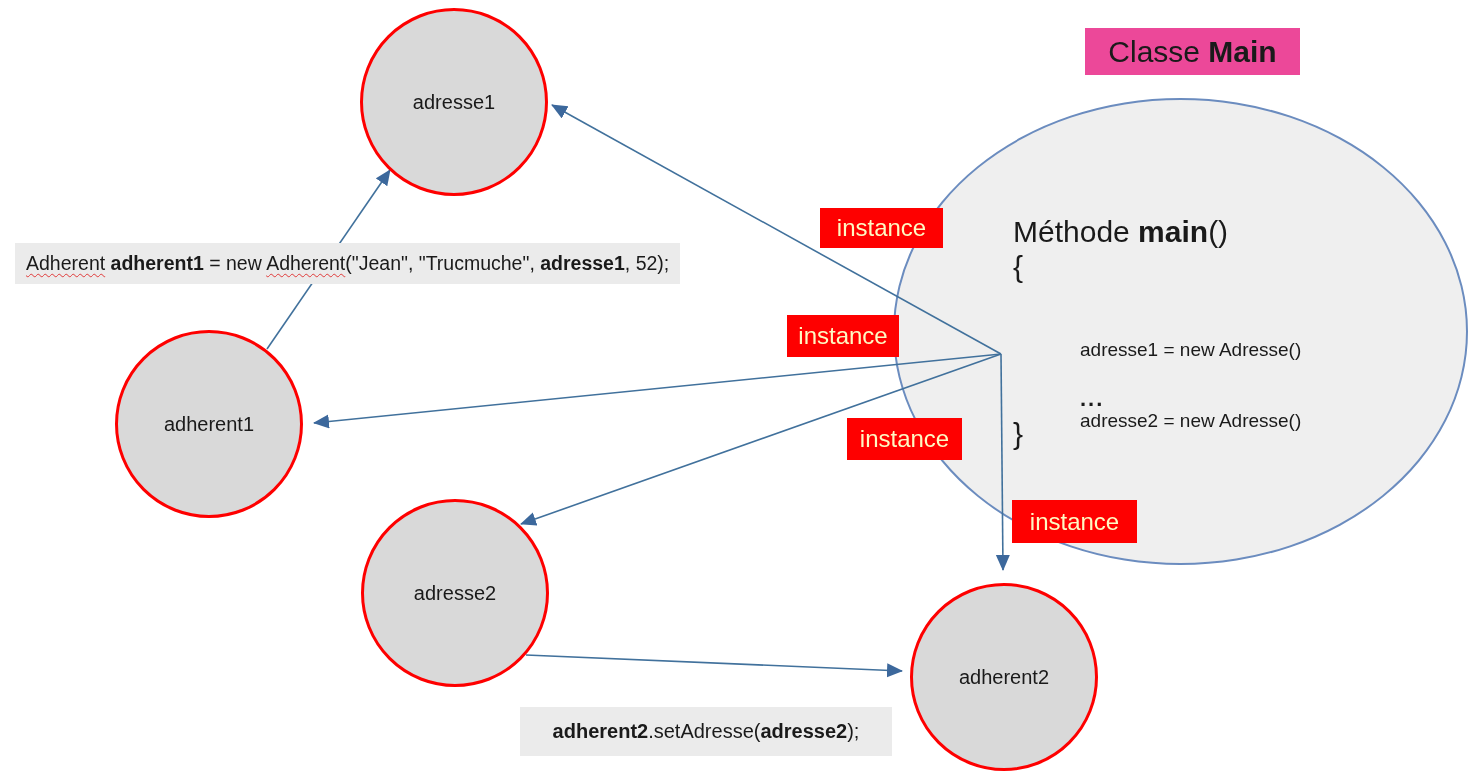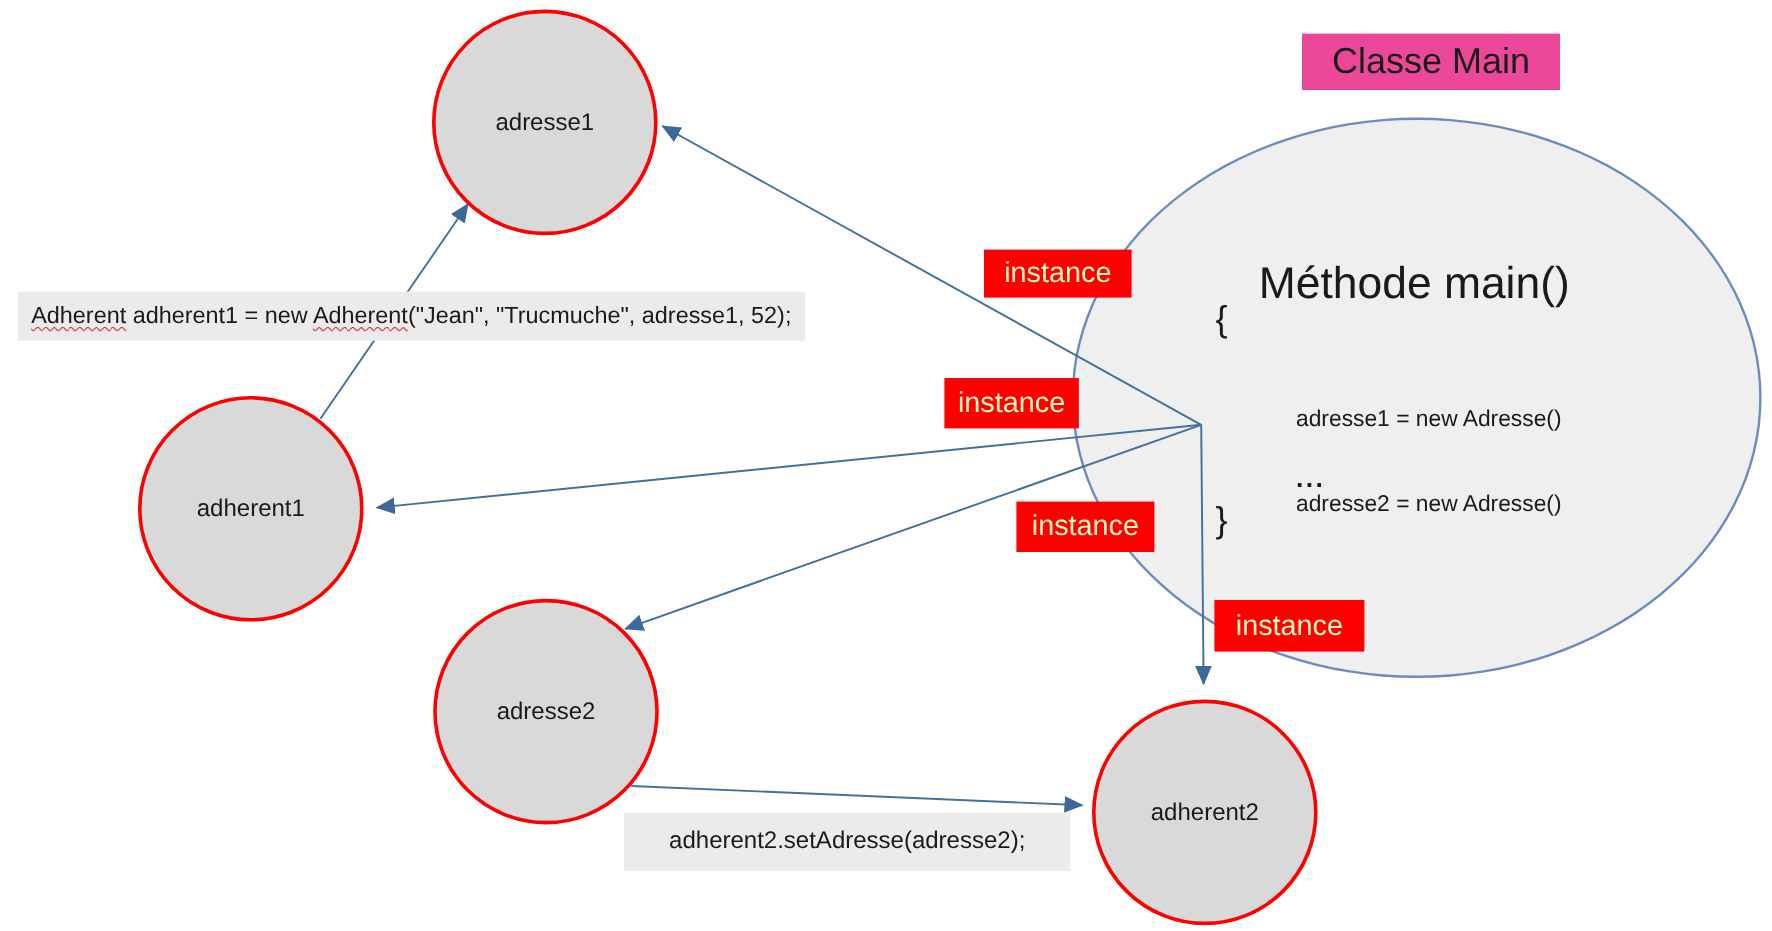--- a/index.html
+++ b/index.html
@@ -25,40 +25,40 @@
   .node-adresse2  { left:361px; top:499px; }
   .node-adherent2 { left:910px; top:583px; }
   
   .arrows { position:absolute; left:0; top:0; width:1477px; height:776px; pointer-events:none; }
   
   .title-box {
     position:absolute; left:1085px; top:28px; min-width:215px; height:47px;
     background:#ec4899; display:flex; align-items:center; justify-content:center;
     font-size:30px; padding:0 12px; box-sizing:border-box; white-space:pre;
   }
-  .b { font-weight:normal; }
+  .b { font-weight:bold; }
   .misspell {
     text-decoration-line:underline; text-decoration-style:wavy;
     text-decoration-color:#e03a3a; text-decoration-thickness:1px;
     text-underline-offset:3px; text-decoration-skip-ink:none;
   }
   
-  .method-heading { position:absolute; left:1013px; top:215px; font-size:37px; white-space:pre;margin-left:36px; }
+  .method-heading { position:absolute; left:1013px; top:215px; font-size:30px; white-space:pre; }
   .brace-open  { position:absolute; left:1013px; top:250px; font-size:30px; }
   .method-lines {
     position:absolute; left:1080px; top:291px; font-size:19px; line-height:23.5px; white-space:pre;
   }
   .method-ellipsis { position:absolute; left:1080px; top:386px; font-size:22px; font-weight:bold; letter-spacing:2px; }
   .brace-close { position:absolute; left:1013px; top:417px; font-size:30px; }
   
   .snippet {
     position:absolute; background:#ebebeb; white-space:pre; box-sizing:border-box;
   }
   .snippet1 { left:15px; top:243px; height:41px; line-height:41px; font-size:19.5px; padding:0 11px; }
-  .snippet2 { left:520px; top:677px; width:372px; height:49px; line-height:49px; font-size:20px; text-align:center; }
+  .snippet2 { left:520px; top:707px; width:372px; height:49px; line-height:49px; font-size:20px; text-align:center; }
   
   .instance {
     position:absolute; background:#fe0000; color:#fef9c3; font-size:24px;
     display:flex; align-items:center; justify-content:center;
   }
   .instance-1 { left:820px;  top:208px; width:123px; height:40px; }
   .instance-2 { left:787px;  top:315px; width:112px; height:42px; }
   .instance-3 { left:847px;  top:418px; width:115px; height:42px; }
   .instance-4 { left:1012px; top:500px; width:125px; height:43px; }
 </style>

